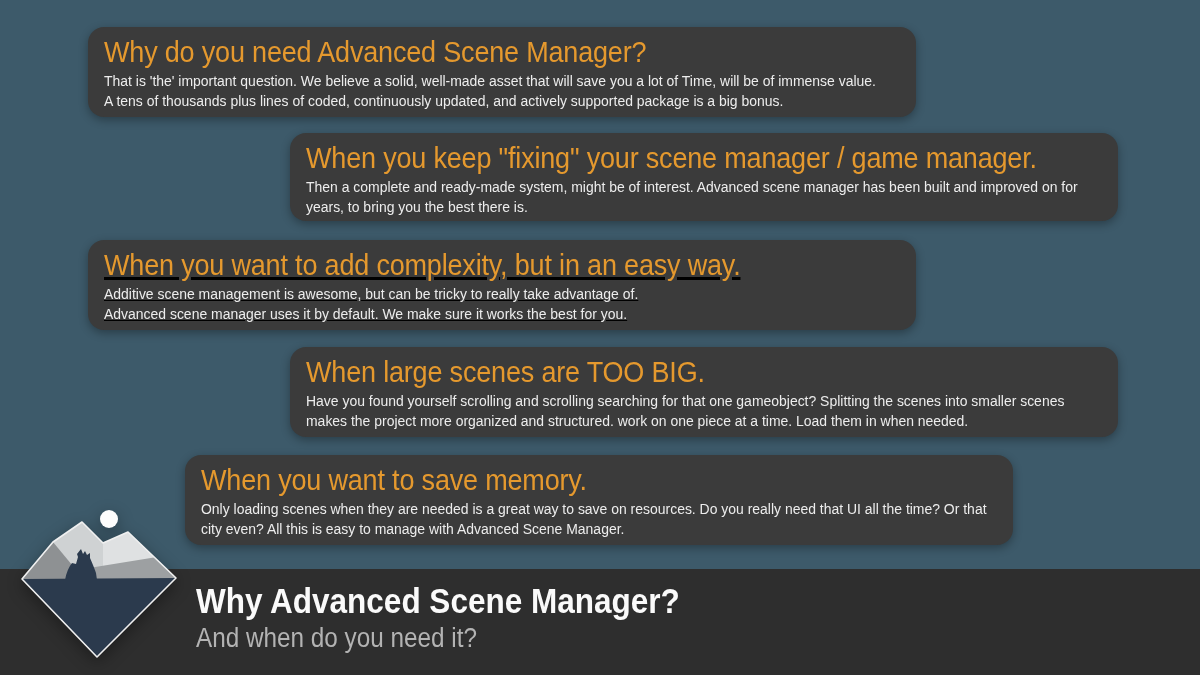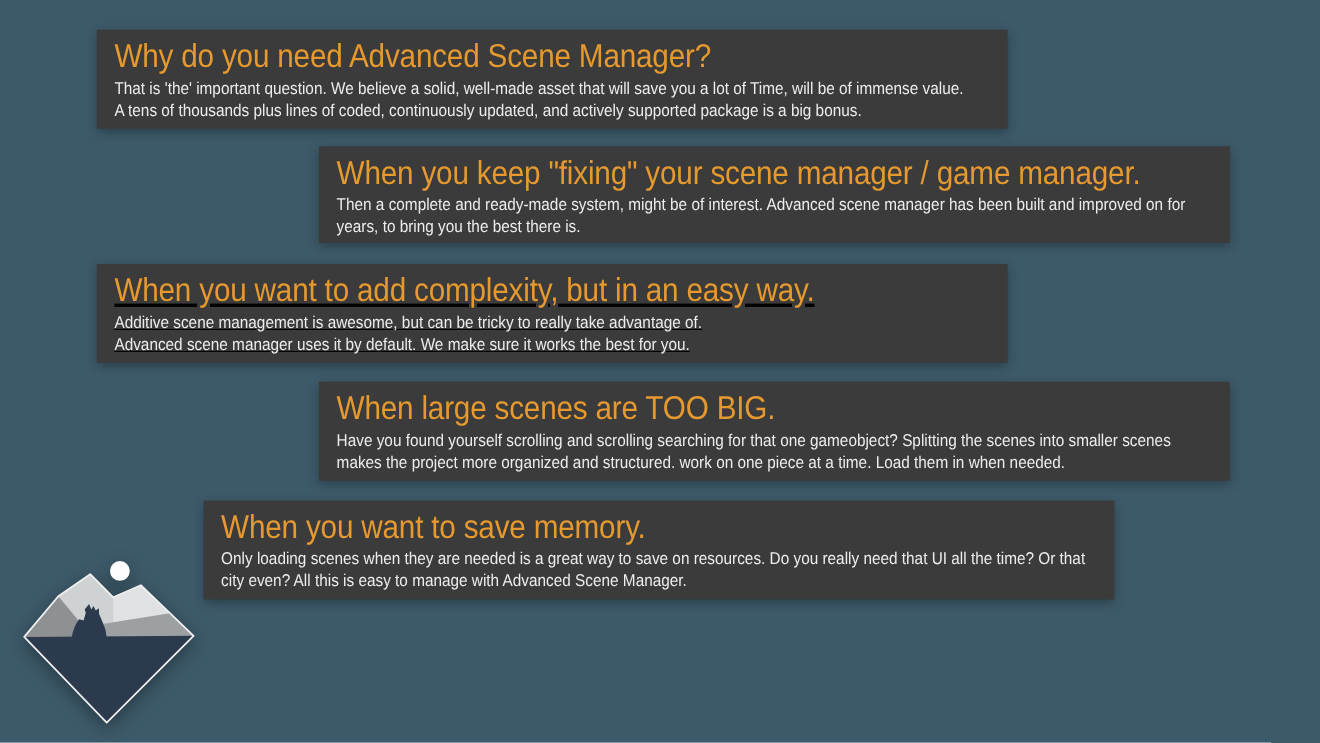--- a/index.html
+++ b/index.html
@@ -10,20 +10,21 @@
     overflow: hidden;
     background: var(--background, #3d5a6a);
     font-family: "Liberation Sans", sans-serif;
   }
   .card {
     position: absolute;
     box-sizing: border-box;
     background: var(--card-background, #3b3b3b);
     box-shadow: 0 3px 10px rgba(0,0,0,0.32);
     padding: 8px 16px 0 16px;
+    border-radius: 16px;
   }
   .card-inner {
     transform: scaleX(0.9);
     transform-origin: 0 0;
     width: 111.2%;
   }
   .card h2 {
     margin: 0;
     font-size: 30px;
     line-height: 34px;
@@ -113,20 +114,26 @@
     </div>
   </div>
 
   <div class="card card4">
     <div class="card-inner">
       <h2>When large scenes are TOO BIG.</h2>
       <p>Have you found yourself scrolling and scrolling searching for that one gameobject? Splitting the scenes into smaller scenes makes the project more organized and structured. work on one piece at a time. Load them in when needed.</p>
     </div>
   </div>
 
+  <div class="footer">
+    <div class="footer-text">
+      <h1>Why Advanced Scene Manager?</h1>
+      <div class="sub">And when do you need it?</div>
+    </div>
+  </div>
 
   <svg class="logo" viewBox="0 0 160 172" xmlns="http://www.w3.org/2000/svg">
     <defs>
       <clipPath id="diamond-clip">
         <path d="M3,86 L34,49 L63,29 L84,50 L109,39 L157,85 L78,164 Z"></path>
       </clipPath>
     </defs>
     <g clip-path="url(#diamond-clip)">
       <rect x="0" y="0" width="160" height="172" style="fill:var(--logo-light-peak,#cfd2d3)"></rect>
       <path d="M84,50 L109,39 L157,85 L84,86 Z" style="fill:var(--logo-lighter-peak,#dfe1e2)"></path>

